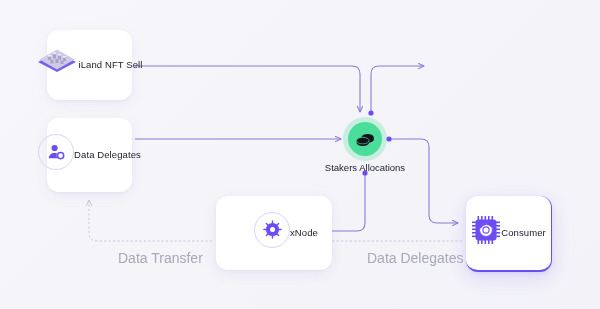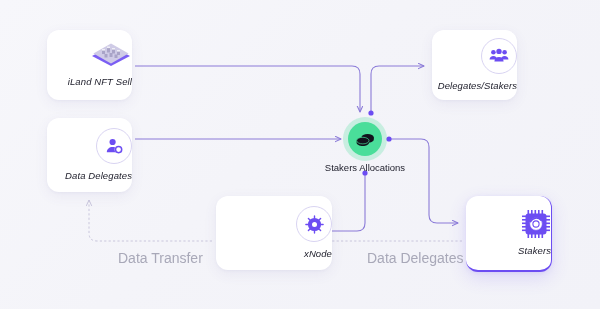--- a/index.html
+++ b/index.html
@@ -29,25 +29,24 @@
   }
 
   
   .node-card {
     position: absolute;
     background: #ffffff;
     border-radius: 12px;
     box-shadow: 0 4px 14px rgba(80, 70, 160, 0.07),
                 0 1px 3px rgba(80, 70, 160, 0.05);
     display: flex;
-    flex-direction: column;
-    align-items: flex-end;
+    flex-direction: row;
+    align-items: center;
     justify-content: center;
     z-index: 3;
-    font-style: italic;
   }
   .node-card.highlight {
     border-bottom: 2px solid #6c4df2;
     border-right: 1.5px solid #6c4df2;
     box-shadow: 0 6px 18px rgba(108, 77, 242, 0.16),
                 0 1px 4px rgba(108, 77, 242, 0.10);
   }
   .node-icon-wrap {
     display: flex;
     align-items: center;
@@ -189,35 +188,20 @@
           <circle cx="7.6" cy="5" r="3.1" fill="#6c4df2"></circle>
           <path d="M1.8 15.2c0-3.2 2.6-5.2 5.8-5.2s5.8 2 5.8 5.2z" fill="#6c4df2"></path>
           <circle cx="13.6" cy="12.6" r="4" fill="#ffffff"></circle>
           <circle cx="13.6" cy="12.6" r="3.1" fill="none" stroke="#6c4df2" stroke-width="1.5"></circle>
         </svg>
       </div>
     </div>
     <div class="node-label">Data Delegates</div>
   </div>
 
-  <div id="node-delegates" class="node-card">
-    <div class="node-icon-wrap">
-      <div class="icon-ring">
-        <svg width="20" height="16" viewBox="0 0 20 16" xmlns="http://www.w3.org/2000/svg">
-          <circle cx="4.4" cy="4.2" r="2.3" fill="#6c4df2"></circle>
-          <circle cx="15.6" cy="4.2" r="2.3" fill="#6c4df2"></circle>
-          <circle cx="10" cy="3.4" r="2.7" fill="#6c4df2"></circle>
-          <path d="M0.6 11.6c0-2.2 1.7-3.6 3.8-3.6s3.8 1.4 3.8 3.6z" fill="#6c4df2"></path>
-          <path d="M11.8 11.6c0-2.2 1.7-3.6 3.8-3.6s3.8 1.4 3.8 3.6z" fill="#6c4df2"></path>
-          <path d="M5.4 13.4c0-2.6 2-4.3 4.6-4.3s4.6 1.7 4.6 4.3z" fill="#6c4df2"></path>
-        </svg>
-      </div>
-    </div>
-    <div class="node-label">Delegates/Stakers</div>
-  </div>
 
   <div id="node-xnode" class="node-card">
     <div class="node-icon-wrap">
       <div class="icon-ring">
         <svg width="19" height="19" viewBox="0 0 19 19" xmlns="http://www.w3.org/2000/svg">
           <circle cx="9.5" cy="9.5" r="6.6" fill="#6c4df2"></circle>
           <circle cx="9.5" cy="9.5" r="2.5" fill="#ffffff"></circle>
           <g stroke="#6c4df2" stroke-width="1.4" stroke-linecap="round">
             <line x1="9.5" y1="0.9" x2="9.5" y2="3.4"></line>
             <line x1="9.5" y1="15.6" x2="9.5" y2="18.1"></line>
@@ -259,21 +243,21 @@
           <rect x="25" y="17" width="4" height="1.6"></rect>
           <rect x="25" y="20.5" width="4" height="1.6"></rect>
         </g>
         <rect x="4.5" y="4.5" width="21" height="21" rx="3" fill="#6c4df2"></rect>
         <circle cx="15" cy="15" r="6.4" fill="#ffffff"></circle>
         <circle cx="15" cy="15" r="6.4" fill="none" stroke="#6c4df2" stroke-width="0.8"></circle>
         <path d="M9.6 12.6 A6.4 6.4 0 0 1 20 11.2" fill="none" stroke="#6c4df2" stroke-width="1.5" stroke-linecap="round"></path>
         <circle cx="15" cy="15" r="3.1" fill="none" stroke="#6c4df2" stroke-width="1.1"></circle>
       </svg>
     </div>
-    <div class="node-label">Stakers</div>
+    <div class="node-label">Consumer</div>
   </div>
 
   <div id="hub">
     <div id="hub-circle">
       <svg width="19" height="15" viewBox="0 0 19 15" xmlns="http://www.w3.org/2000/svg">
         <ellipse cx="11.6" cy="5.4" rx="6.2" ry="3.3" fill="#12121c"></ellipse>
         <path d="M5.4 5.4v2.1c0 1.8 2.8 3.3 6.2 3.3s6.2-1.5 6.2-3.3V5.4z" fill="#12121c"></path>
         <ellipse cx="6.8" cy="8.6" rx="6.2" ry="3.3" fill="#12121c"></ellipse>
         <path d="M0.6 8.6v2.1c0 1.8 2.8 3.3 6.2 3.3s6.2-1.5 6.2-3.3V8.6z" fill="#12121c"></path>
         <ellipse cx="6.8" cy="8.6" rx="6.2" ry="3.3" fill="none" stroke="#4ade9a" stroke-width="0.7"></ellipse>

